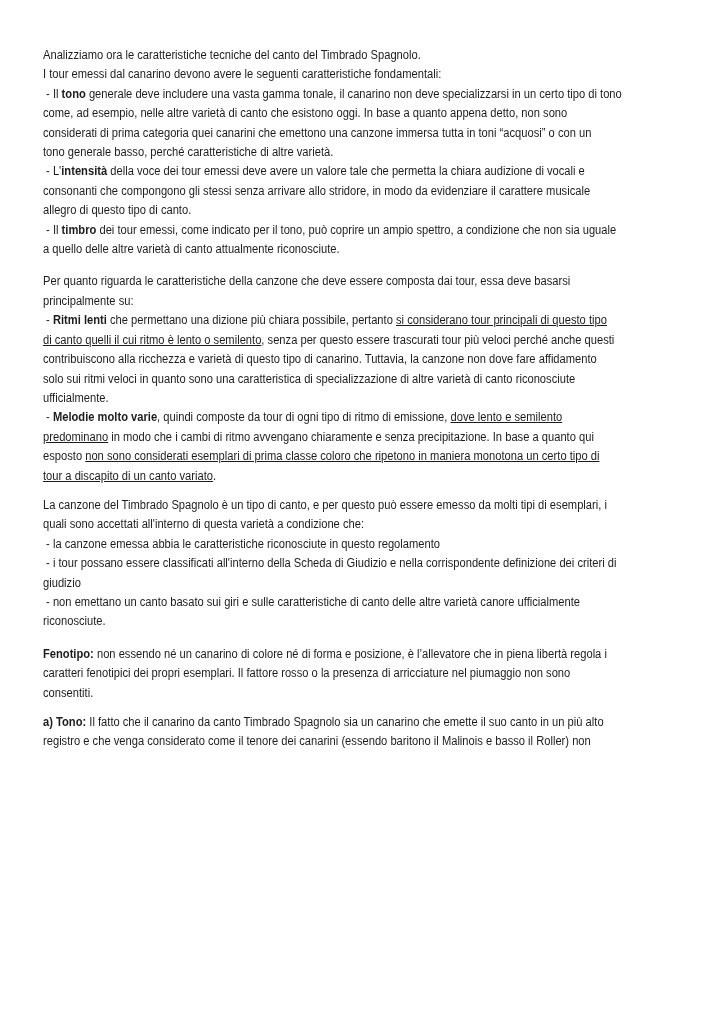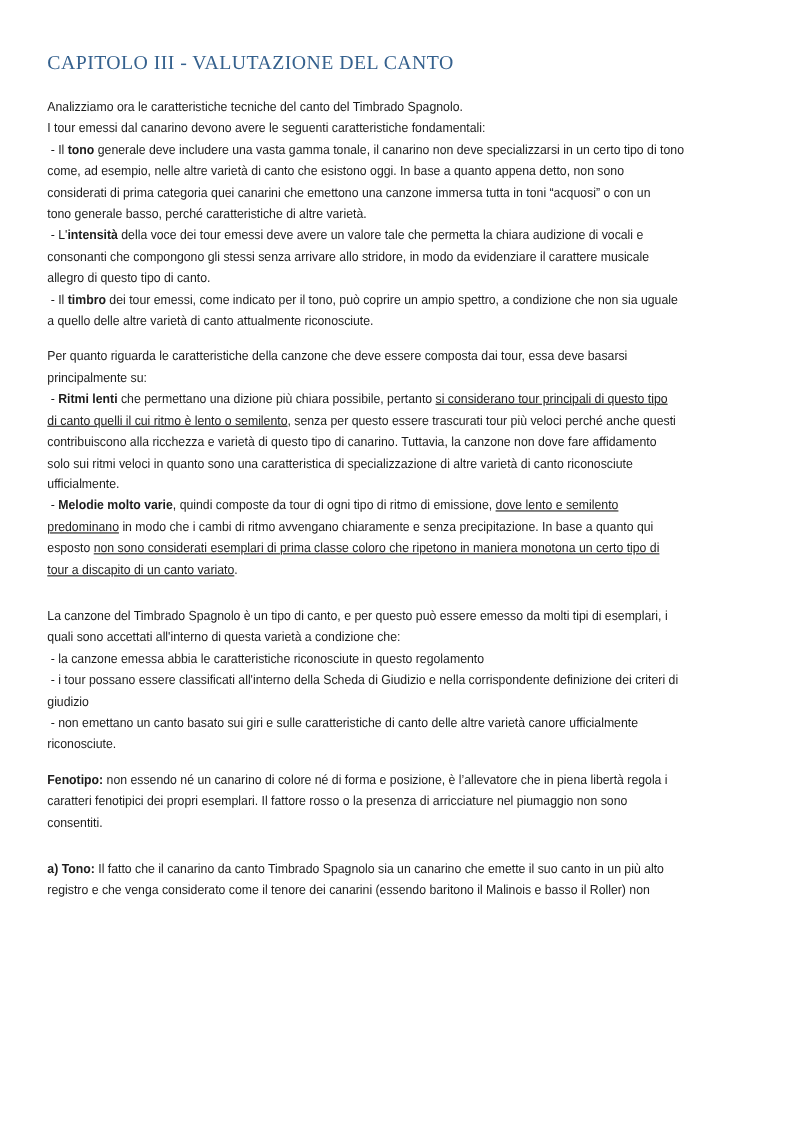--- a/index.html
+++ b/index.html
@@ -20,42 +20,41 @@
     font-weight: 400;
     font-size: 18px;
     line-height: 22px;
     letter-spacing: 0.4px;
     color: #35618e;
     white-space: pre;
   }
   .doc-body { width: 681px; }
   .block { margin-top: 13px; }
   .block:first-child { margin-top: 0; }
-  .block.gap-lg { margin-top: 23px; }
+  .block.gap-lg { margin-top: 10px; }
   .line {
     font-size: 12px;
     line-height: 19.4px;
     white-space: pre;
     transform: scaleX(0.93);
     transform-origin: 0 50%;
   }
   .h2 .line {
     font-size: 14px;
     font-weight: 700;
     line-height: 21px;
   }
   .b  { font-weight: 700; }
   .u  { text-decoration: underline; }
   .bu { font-weight: 700; text-decoration: underline; }
 </style>
 </head>
 <body>
 
 <div class="page" style="background: rgb(255, 255, 255); color: rgb(28, 28, 28);">
-  <h1 class="doc-title" style="color: rgb(53, 97, 142);">CAPITOLO III - VALUTAZIONE DEL CANTO</h1>
   <div class="doc-body">
       <div class="block p">
         <div class="line"><span>Analizziamo ora le caratteristiche tecniche del canto del Timbrado Spagnolo.</span></div>
         <div class="line"><span>I tour emessi dal canarino devono avere le seguenti caratteristiche fondamentali:</span></div>
         <div class="line"><span> - Il </span><span class="b">tono</span><span> generale deve includere una vasta gamma tonale, il canarino non deve specializzarsi in un certo tipo di tono</span></div>
         <div class="line"><span>come, ad esempio, nelle altre varietà di canto che esistono oggi. In base a quanto appena detto, non sono</span></div>
         <div class="line"><span>considerati di prima categoria quei canarini che emettono una canzone immersa tutta in toni “acquosi” o con un</span></div>
         <div class="line"><span>tono generale basso, perché caratteristiche di altre varietà.</span></div>
         <div class="line"><span> - L'</span><span class="b">intensità</span><span> della voce dei tour emessi deve avere un valore tale che permetta la chiara audizione di vocali e</span></div>
         <div class="line"><span>consonanti che compongono gli stessi senza arrivare allo stridore, in modo da evidenziare il carattere musicale</span></div>

